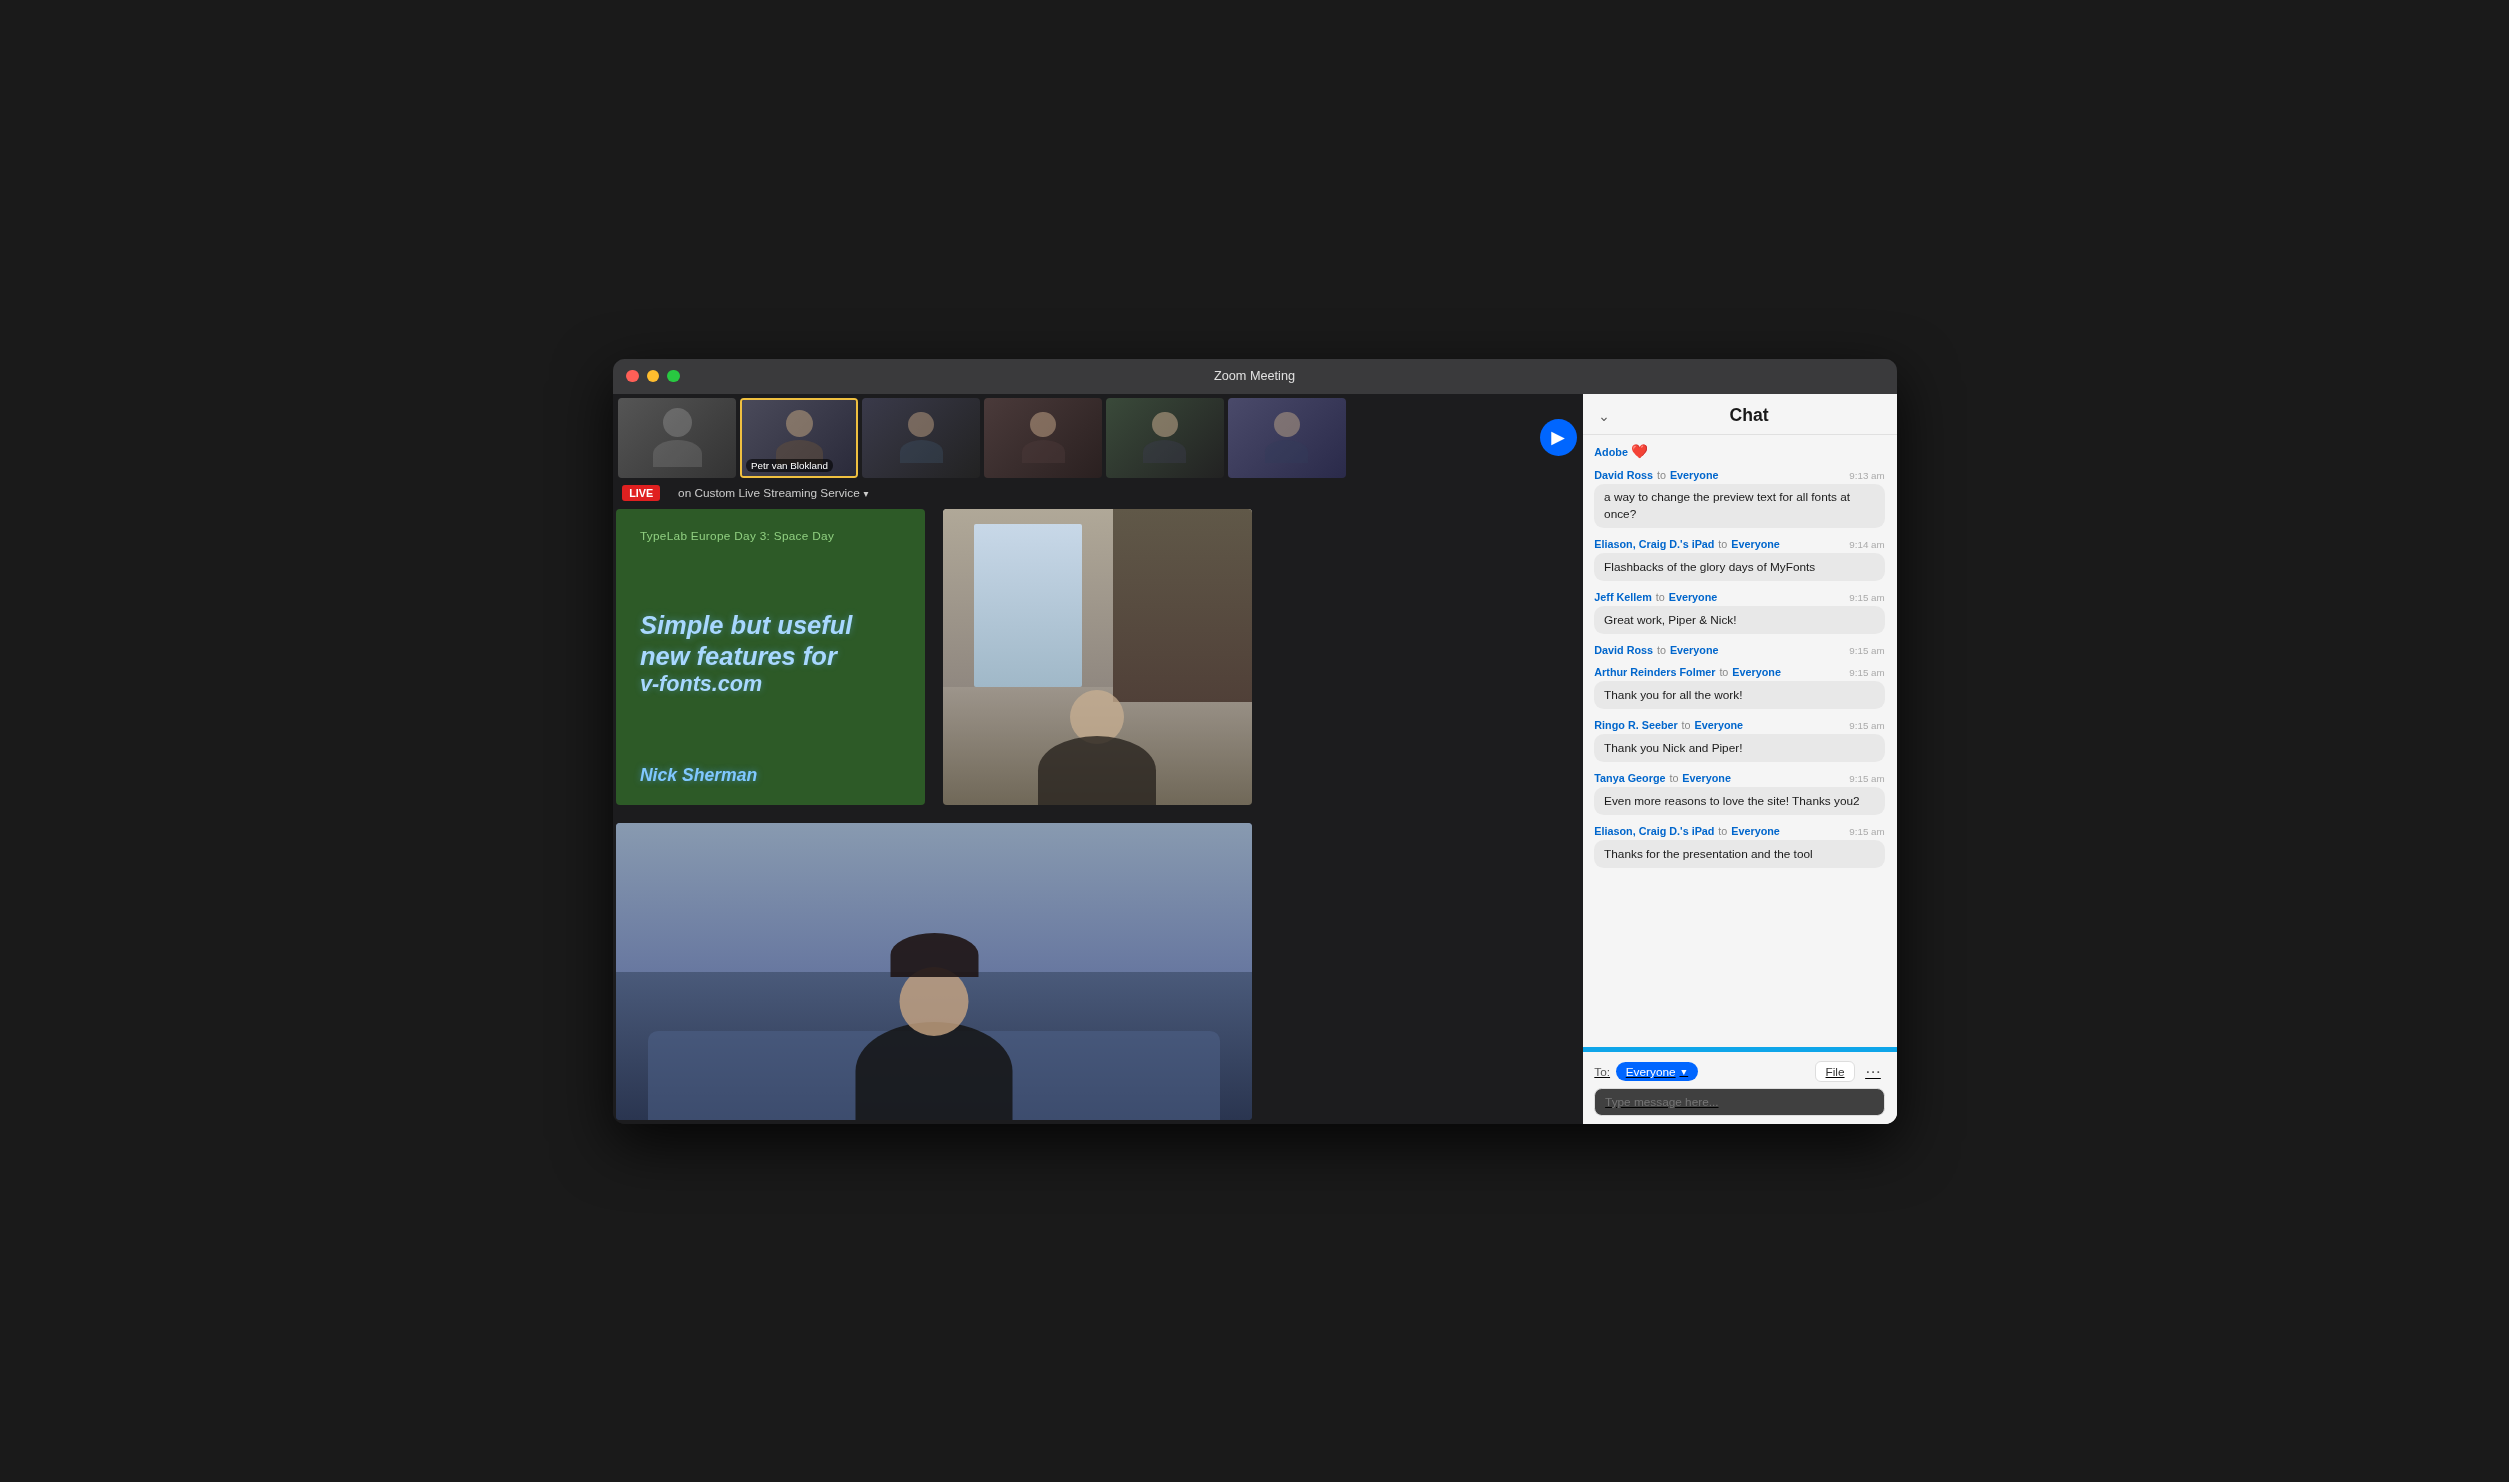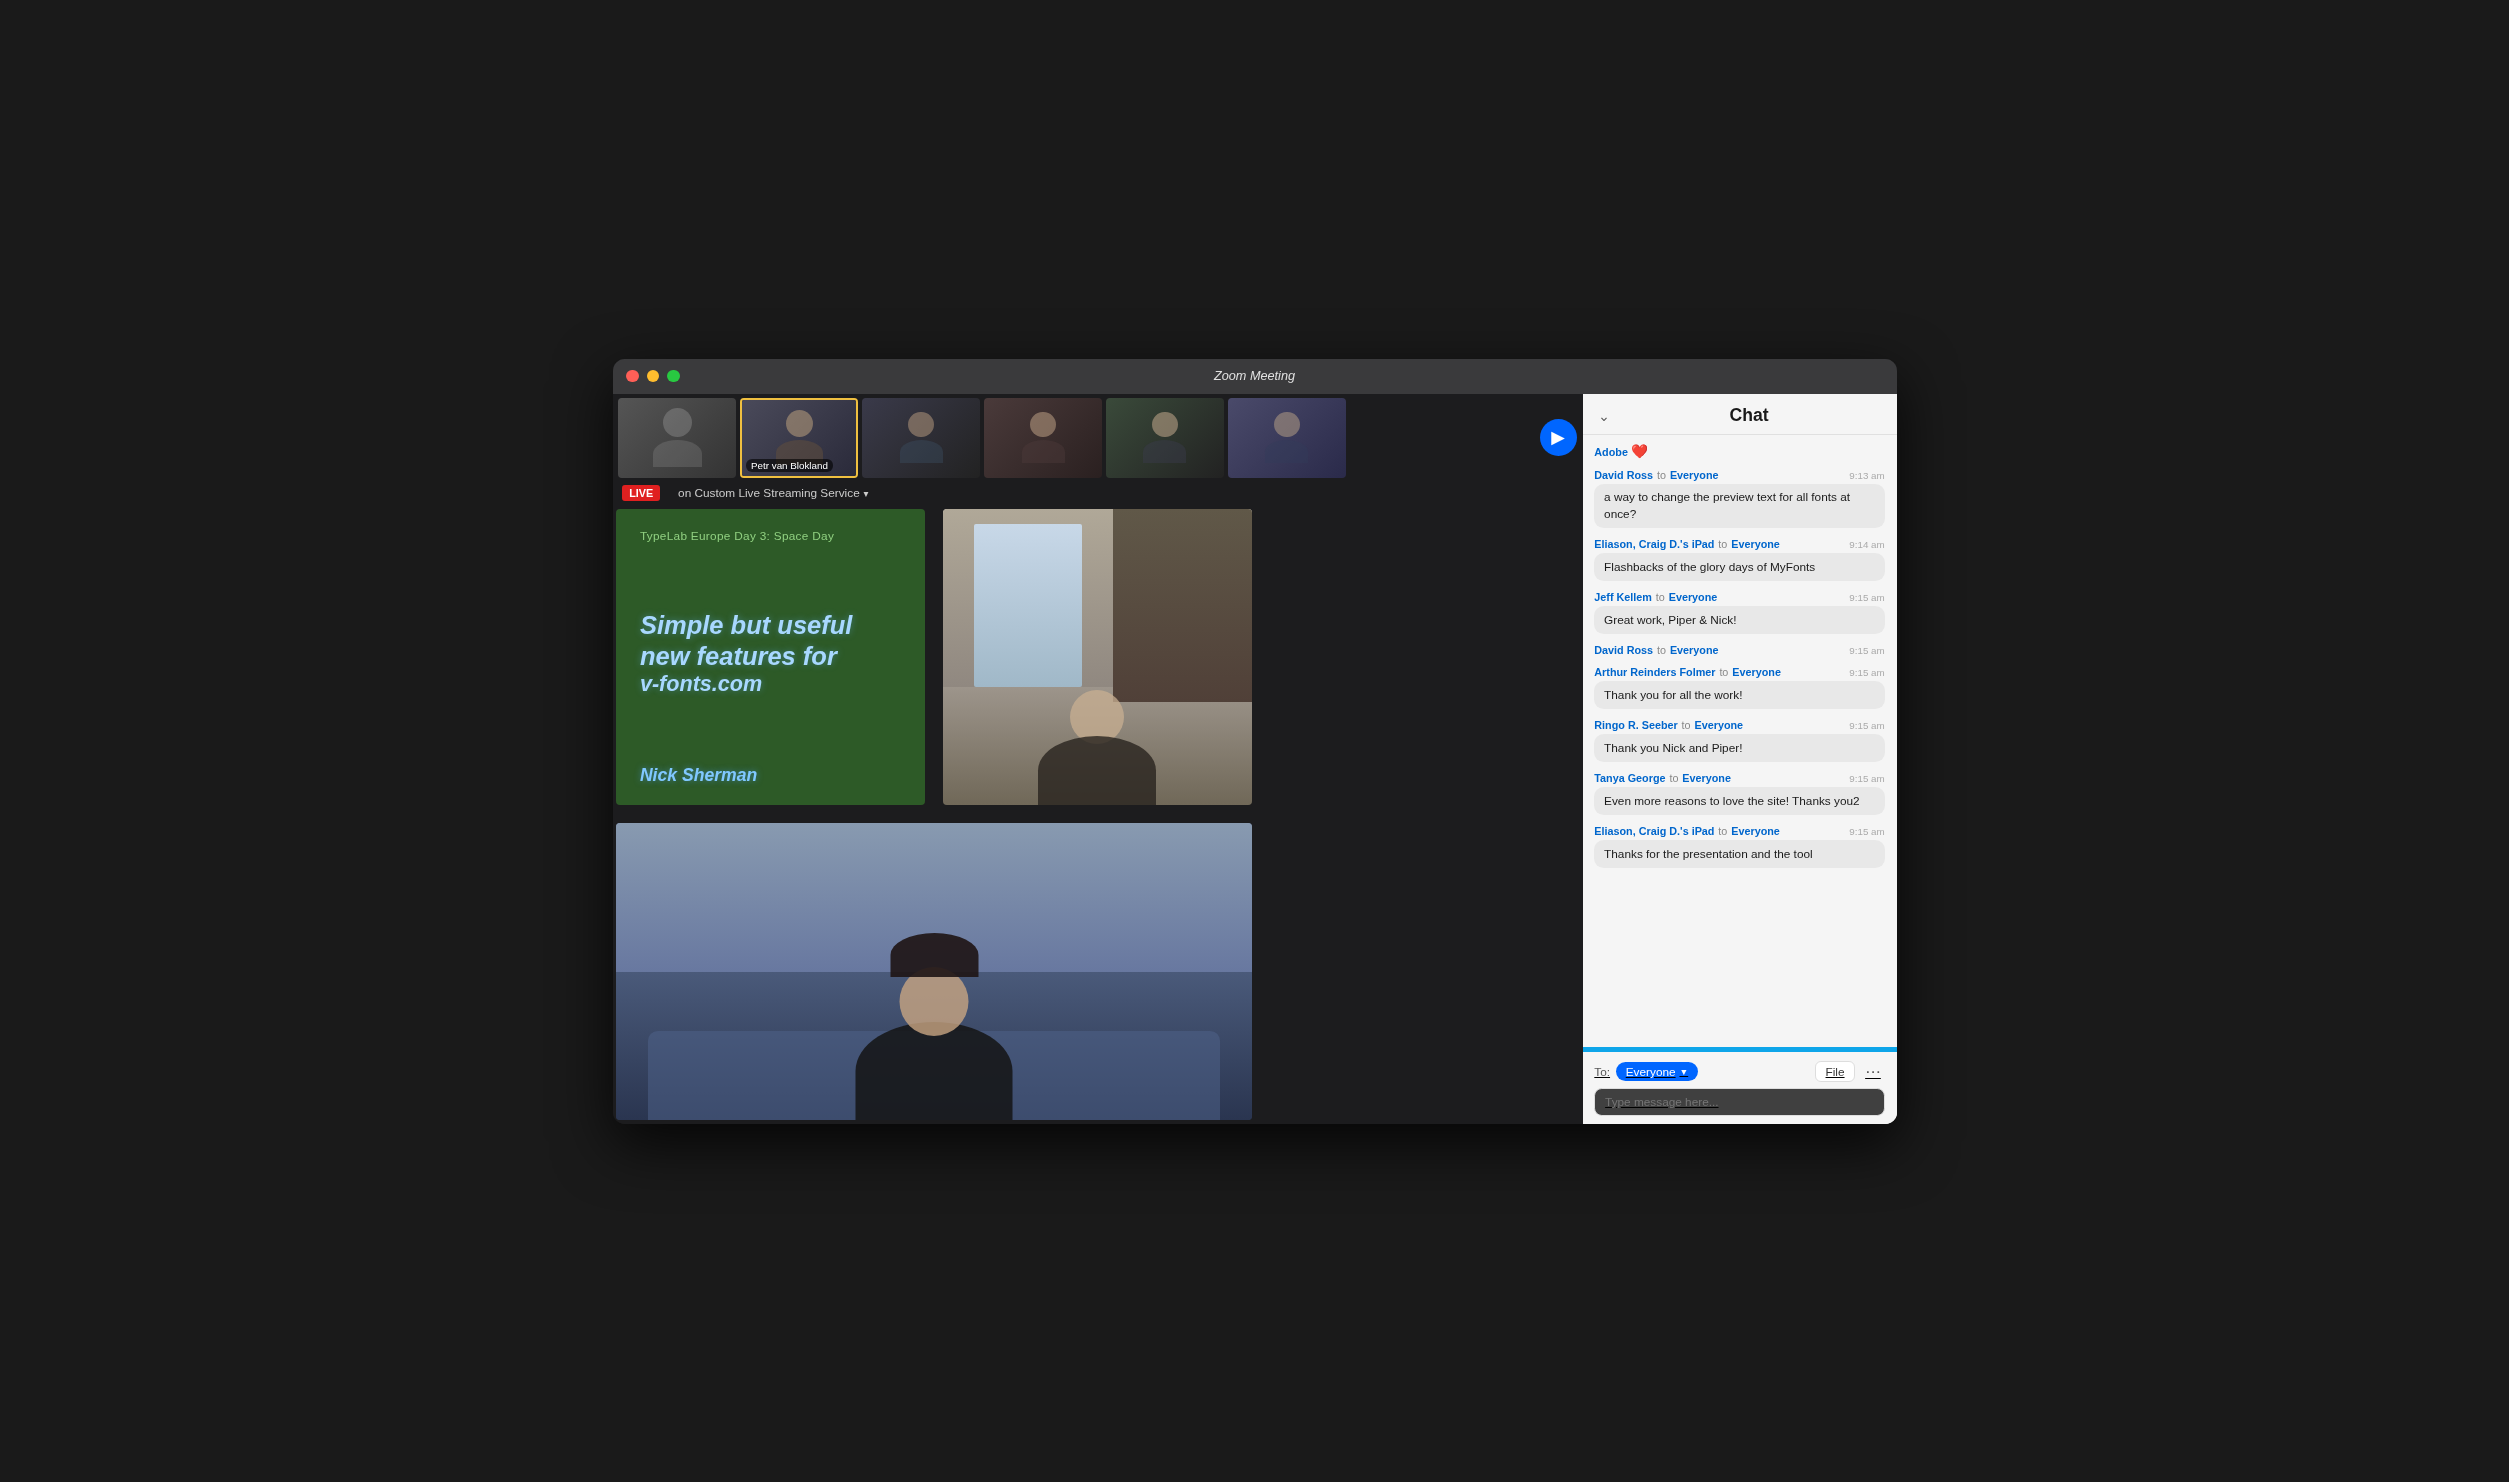--- a/index.html
+++ b/index.html
@@ -42,21 +42,20 @@
     .tl-red { background: #ff5f57; }
     .tl-yellow { background: #ffbd2e; }
     .tl-green { background: #28c941; }
     .window-title {
       position: absolute;
       left: 50%;
       transform: translateX(-50%);
       color: #e0e0e0;
       font-size: 12.7px;
       font-weight: 500;
-      font-style: italic;
     }
     .main-content {
       display: flex;
       flex: 1;
       overflow: hidden;
     }
     
     .video-area {
       flex: 1;
       background: #1c1c1e;

